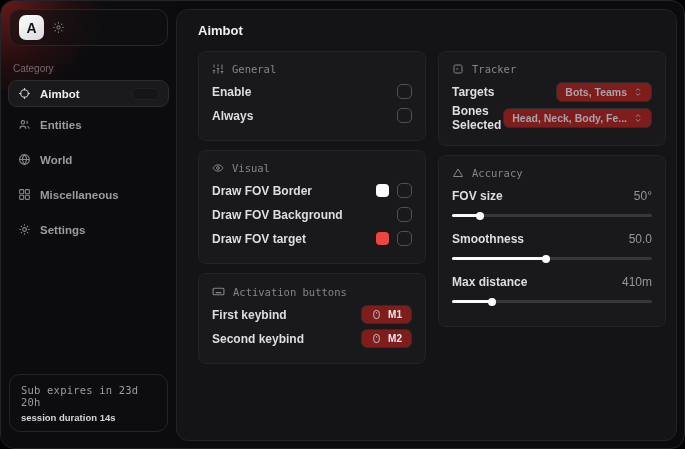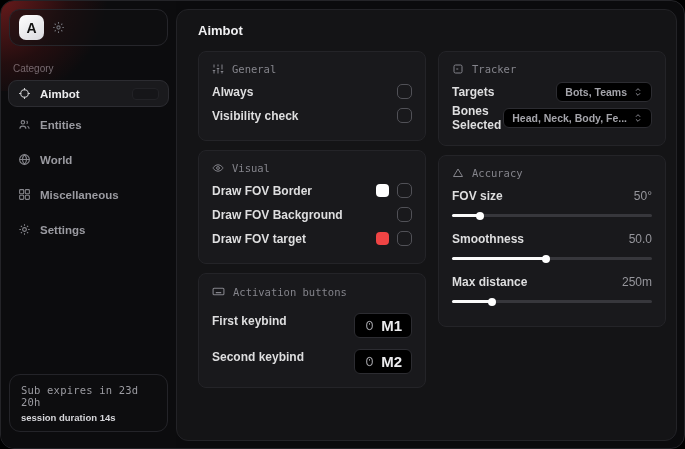--- a/index.html
+++ b/index.html
@@ -100,27 +100,27 @@
   .row-right { display:flex; align-items:center; gap:8px; }
 
   .checkbox {
     width:15px; height:15px; border:1.5px solid #515157; border-radius:5px;
     background:transparent; cursor:pointer;
   }
   .swatch { width:13px; height:13px; border-radius:4px; cursor:pointer; }
 
   .select-btn, .keybind-btn {
     display:flex; align-items:center; gap:6px;
-    background:#000000; border:1px solid #2c2c31; border-radius:6px;
+    background:#7f1d1d; border:1px solid #2c2c31; border-radius:6px;
     padding:3px 8px; cursor:pointer; white-space:nowrap;
   }
   .select-btn { color:#a4a4aa; font-size:10.5px; }
   .select-btn .sel-text { max-width:142px; overflow:hidden; text-overflow:ellipsis; }
   .select-btn .unfold { display:flex; color:#8b8b92; }
-  .keybind-btn { color:#ececee; font-size:15px; font-weight:700; padding:3px 9px;margin-top:10px; }
+  .keybind-btn { color:#ececee; font-size:10px; font-weight:700; padding:3px 9px; }
   .keybind-btn .micon { display:flex; color:#c9c9cf; }
 
   .slider-row { margin-bottom:3px; }
   .slider-track {
     position:relative; height:3px; border-radius:2px; background:#37373c;
     margin:7px 0 10px; cursor:pointer;
   }
   .slider-fill { position:relative; height:3px; border-radius:2px; background:#fafafa; }
   .slider-handle {
     position:absolute; right:-4px; top:50%; transform:translateY(-50%);
@@ -223,25 +223,25 @@
           <div class="card-header">
             <span class="hicon">
               <svg width="12" height="12" viewBox="0 0 24 24" fill="none" stroke="currentColor" stroke-width="2">
                 <path d="M4 21v-6M4 9V3M12 21v-10M12 7V3M20 21v-4M20 13V3"></path>
                 <path d="M1.5 15h5M9.5 11h5M17.5 17h5"></path>
               </svg>
             </span>
             <span>General</span>
           </div>
           <div class="row">
+            <span>Enable</span>
+            <span class="checkbox"></span>
+          </div>
+          <div class="row">
             <span>Always</span>
-            <span class="checkbox"></span>
-          </div>
-          <div class="row">
-            <span>Visibility check</span>
             <span class="checkbox"></span>
           </div>
         </div>
 
         <div class="card">
           <div class="card-header">
             <span class="hicon">
               <svg width="12" height="12" viewBox="0 0 24 24" fill="none" stroke="currentColor" stroke-width="2">
                 <path d="M2 12s3.5-6.5 10-6.5S22 12 22 12s-3.5 6.5-10 6.5S2 12 2 12z"></path>
                   <circle cx="12" cy="12" r="2.8"></circle>
@@ -372,21 +372,21 @@
             <div class="slider-track">
               <div class="slider-fill" style="width:47%">
                 <span class="slider-handle"></span>
               </div>
             </div>
           </div>
 
           <div class="slider-row">
             <div class="row">
               <span>Max distance</span>
-              <span class="value">250m</span>
+              <span class="value">410m</span>
             </div>
             <div class="slider-track">
               <div class="slider-fill" style="width:20%">
                 <span class="slider-handle"></span>
               </div>
             </div>
           </div>
         </div>
 
       </div>

